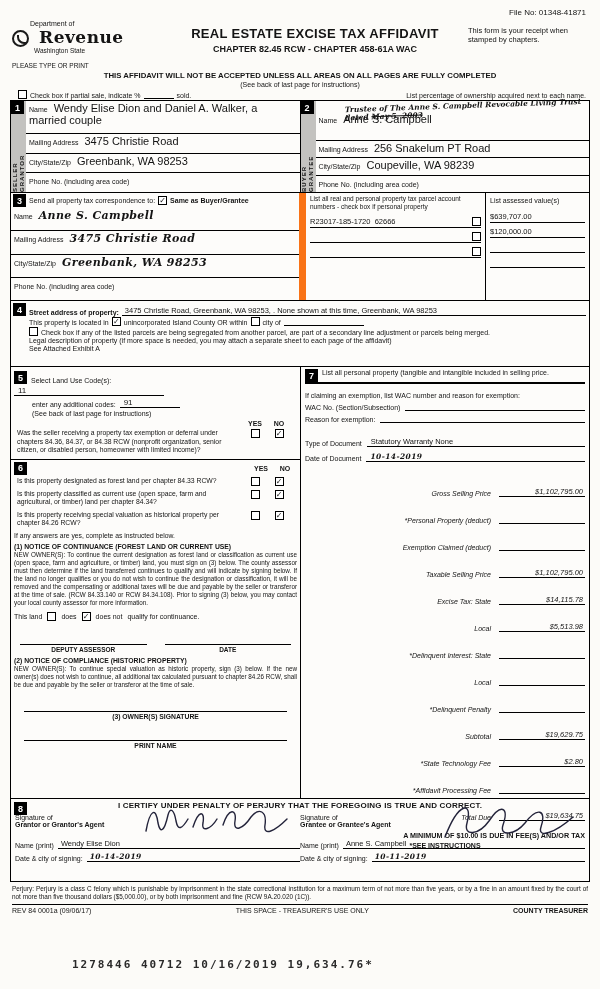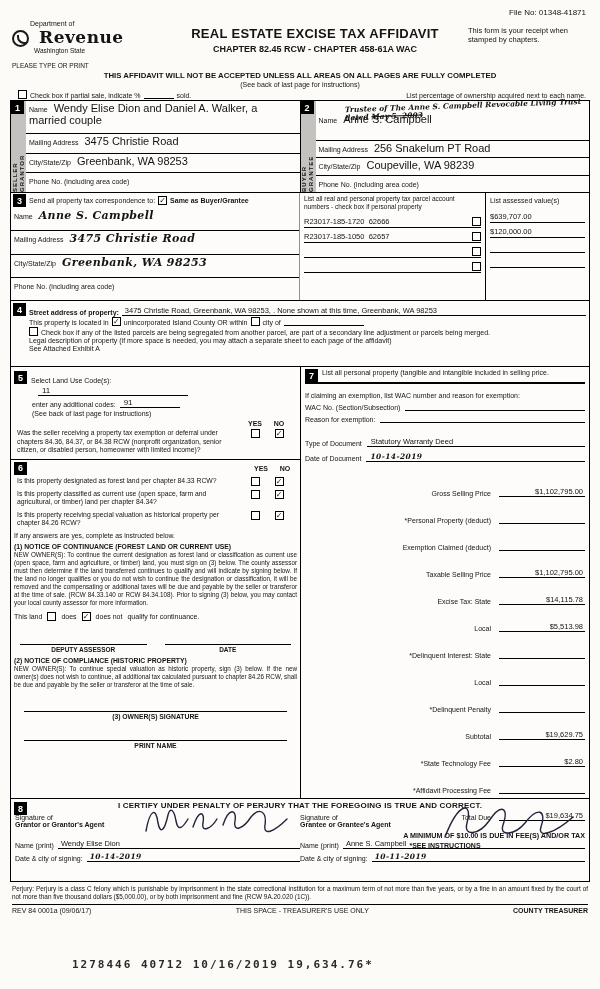--- a/index.html
+++ b/index.html
@@ -52,21 +52,21 @@
   .fval { font-size:11px; }
   .hw { font-family:"DejaVu Serif", serif; font-style:italic; font-weight:bold; font-size:11px; letter-spacing:0.4px; white-space:nowrap; }
   .annotation { position:absolute; top:1px; left:44px; right:2px; font-family:"DejaVu Serif", serif; font-style:italic; font-weight:bold; font-size:7.5px; line-height:8px; transform:rotate(-2deg); z-index:2; }
   .struck { text-decoration:line-through; }
   .name-row-tall { flex:1.8; }
 
   
   .sec3-row { display:flex; height:108px; border-bottom:1px solid #000; }
   .sec3-left { width:288px; display:flex; flex-direction:column; }
   .send-row { display:flex; align-items:center; gap:3px; padding:1px 2px; font-size:7px; }
-  .sec3-mid { flex:1; border-left:1px solid #f97316; padding:2px 4px; display:flex; flex-direction:column; }
+  .sec3-mid { flex:1; border-left:7px solid #f97316; padding:2px 4px; display:flex; flex-direction:column; }
   .parcel-header { font-size:6.5px; line-height:8px; margin-bottom:2px; }
   .parcel-line { display:flex; align-items:flex-end; border-bottom:1px solid #000; height:15px; padding-bottom:1px; }
   .parcel-num { flex:1; font-size:7.5px; white-space:pre; }
   .sec3-right { width:104px; border-left:1px solid #000; padding:2px 4px; display:flex; flex-direction:column; }
   .assessed-header { font-size:7px; margin:2px 0 4px 0; }
   .assessed-line { border-bottom:1px solid #000; height:15px; font-size:7.5px; text-align:left; padding-bottom:1px; display:flex; align-items:flex-end; }
 
   
   .sec4 { border-bottom:1px solid #000; padding:1px 3px 2px 2px; height:66px; font-size:7px; }
   .s4row { display:flex; align-items:flex-end; gap:3px; margin-top:1px; }
@@ -100,21 +100,21 @@
   .sig3 { margin-top:10px; padding:0 10px; text-align:center; font-size:6.8px; font-weight:bold; }
   .sig3 .line { border-bottom:1px solid #000; height:13px; margin-bottom:1px; }
 
   .sec7 { padding:2px 4px; display:flex; flex-direction:column; height:100%; }
   .sec7-head { display:flex; gap:4px; font-size:7px; }
   .uline { border-bottom:1px solid #000; height:12px; }
   .exemption-block { margin-top:8px; font-size:7px; }
   .doc-row { display:flex; align-items:flex-end; gap:5px; font-size:7px; margin-top:5px; }
   .doc-val { flex:1; border-bottom:1px solid #000; font-size:7.5px; padding-left:4px; }
   .money-rows { margin-top:8px; }
-  .money-row { display:flex; justify-content:flex-end; align-items:flex-end; margin-top:17px; }
+  .money-row { display:flex; justify-content:flex-end; align-items:flex-end; margin-top:17px;font-style:italic; }
   .money-label { font-size:7px; text-align:right; }
   .money-value { width:86px; border-bottom:1px solid #000; font-size:7.5px; text-align:right; margin-left:8px; padding-right:2px; height:10px; }
   .minimum { text-align:right; font-weight:bold; font-size:7.2px; margin-top:10px; }
   .see-instr { text-align:center; font-weight:bold; font-size:7px; margin-top:2px; }
 
   
   .sec8 { position:relative; height:82px; padding:2px 4px; }
   .certify-row { display:flex; align-items:center; gap:6px; justify-content:center; }
   .certify { font-size:8px; font-weight:bold; letter-spacing:0.2px; }
   .sig-cols { display:flex; margin-top:4px; }
@@ -257,24 +257,20 @@
         </div>
       </div>
 
       <div class="sec3-mid">
         <div class="parcel-header">List all real and personal property tax parcel account numbers - check box if personal property</div>
         <div class="parcel-line">
           <span class="parcel-num">R23017-185-1720  62666</span>
           <span class="cb"></span>
         </div>
         <div class="parcel-line">
-          <span class="parcel-num">R23017-185-1050  62657</span>
-          <span class="cb"></span>
-        </div>
-        <div class="parcel-line">
           <span class="parcel-num"></span>
           <span class="cb"></span>
         </div>
         <div class="parcel-line">
           <span class="parcel-num"></span>
           <span class="cb"></span>
         </div>
       </div>
 
       <div class="sec3-right">
@@ -312,21 +308,21 @@
       </div>
     </div>
 
     <div class="main-cols">
       <div class="col-left">
         <div class="sec5">
           <div class="lu-row">
             <span class="badge">5</span>
             <span>Select Land Use Code(s):</span>
           </div>
-          <div class="lu-row" style="margin-left:24px;">
+          <div class="lu-row" style="margin-left:0;">
             <span class="lu-value">11</span>
           </div>
           <div class="lu-row" style="margin-left:18px;">
             <span>enter any additional codes:</span>
             <span class="lu-value" style="min-width:60px;">91</span>
           </div>
           <div class="lu-row" style="margin-left:18px;">
             <span>(See back of last page for instructions)</span>
           </div>
           <div class="yn-header">
@@ -423,21 +419,21 @@
               <span class="doc-val"></span>
             </div>
             <div class="doc-row">
               <span>Reason for exemption:</span>
               <span class="doc-val"></span>
             </div>
           </div>
 
           <div class="doc-row" style="margin-top:14px;">
             <span>Type of Document</span>
-            <span class="doc-val">Statutory Warranty Deed</span>
+            <span class="doc-val">Statutory Warranty None</span>
           </div>
           <div class="doc-row">
             <span>Date of Document</span>
             <span class="doc-val hw">10-14-2019</span>
           </div>
 
           <div class="money-rows">
             <div class="money-row">
                 <span class="money-label">Gross Selling Price</span>
                 <span class="money-value">$1,102,795.00</span>

